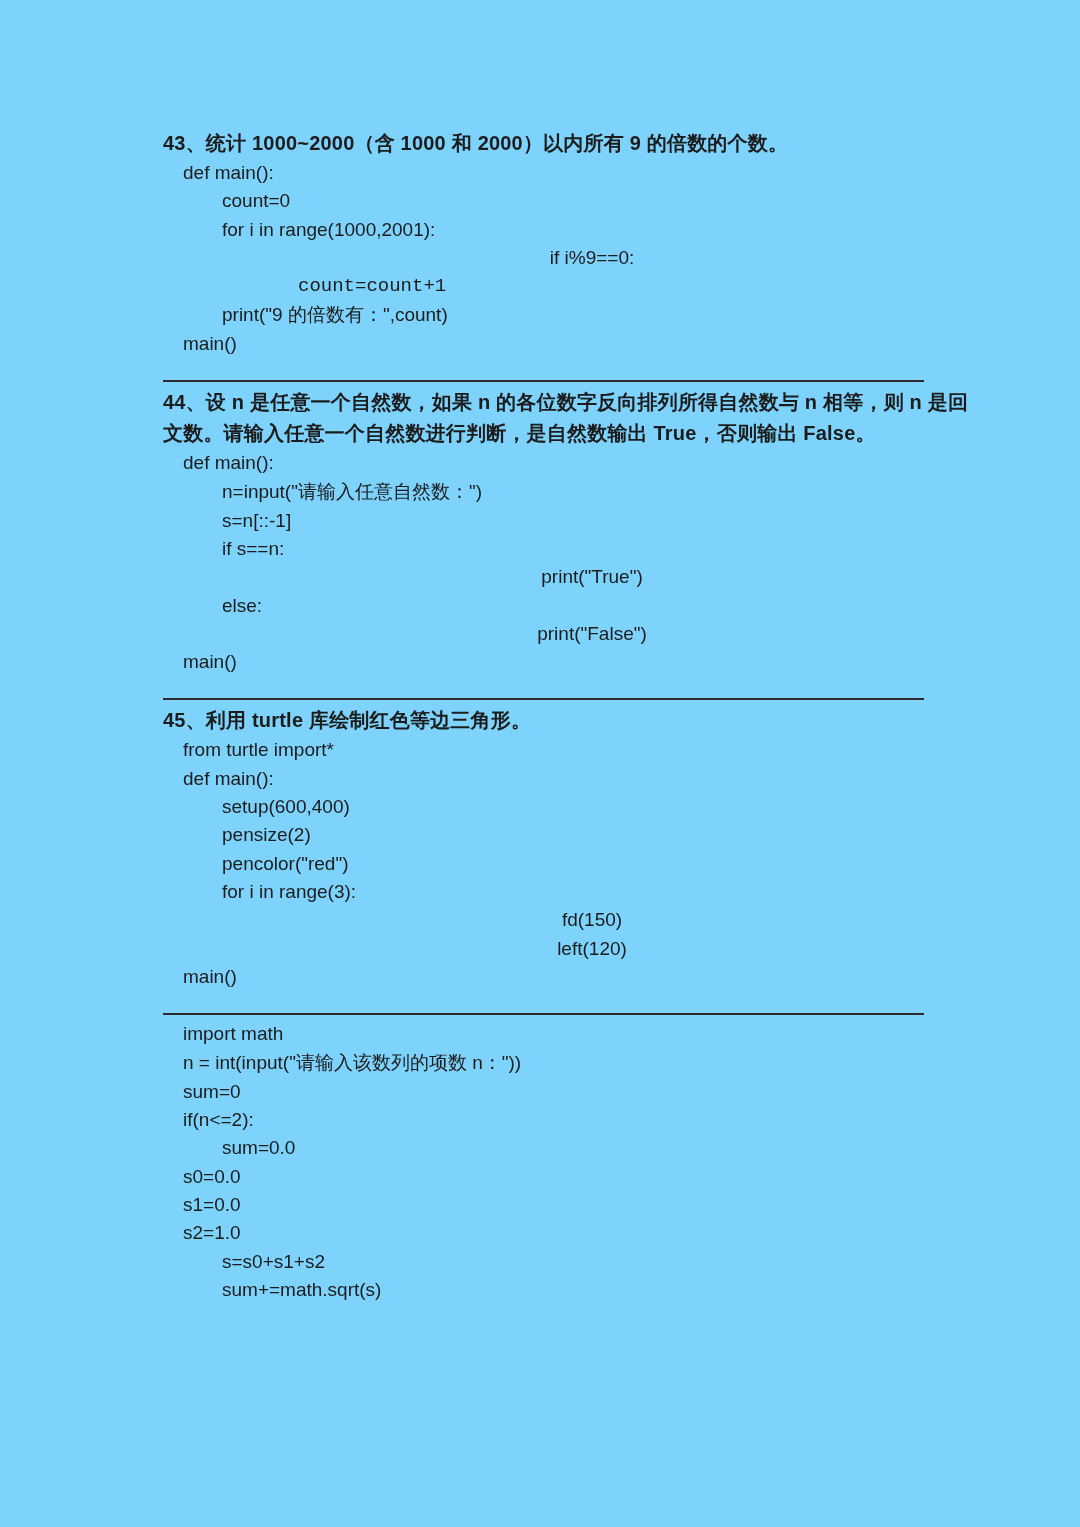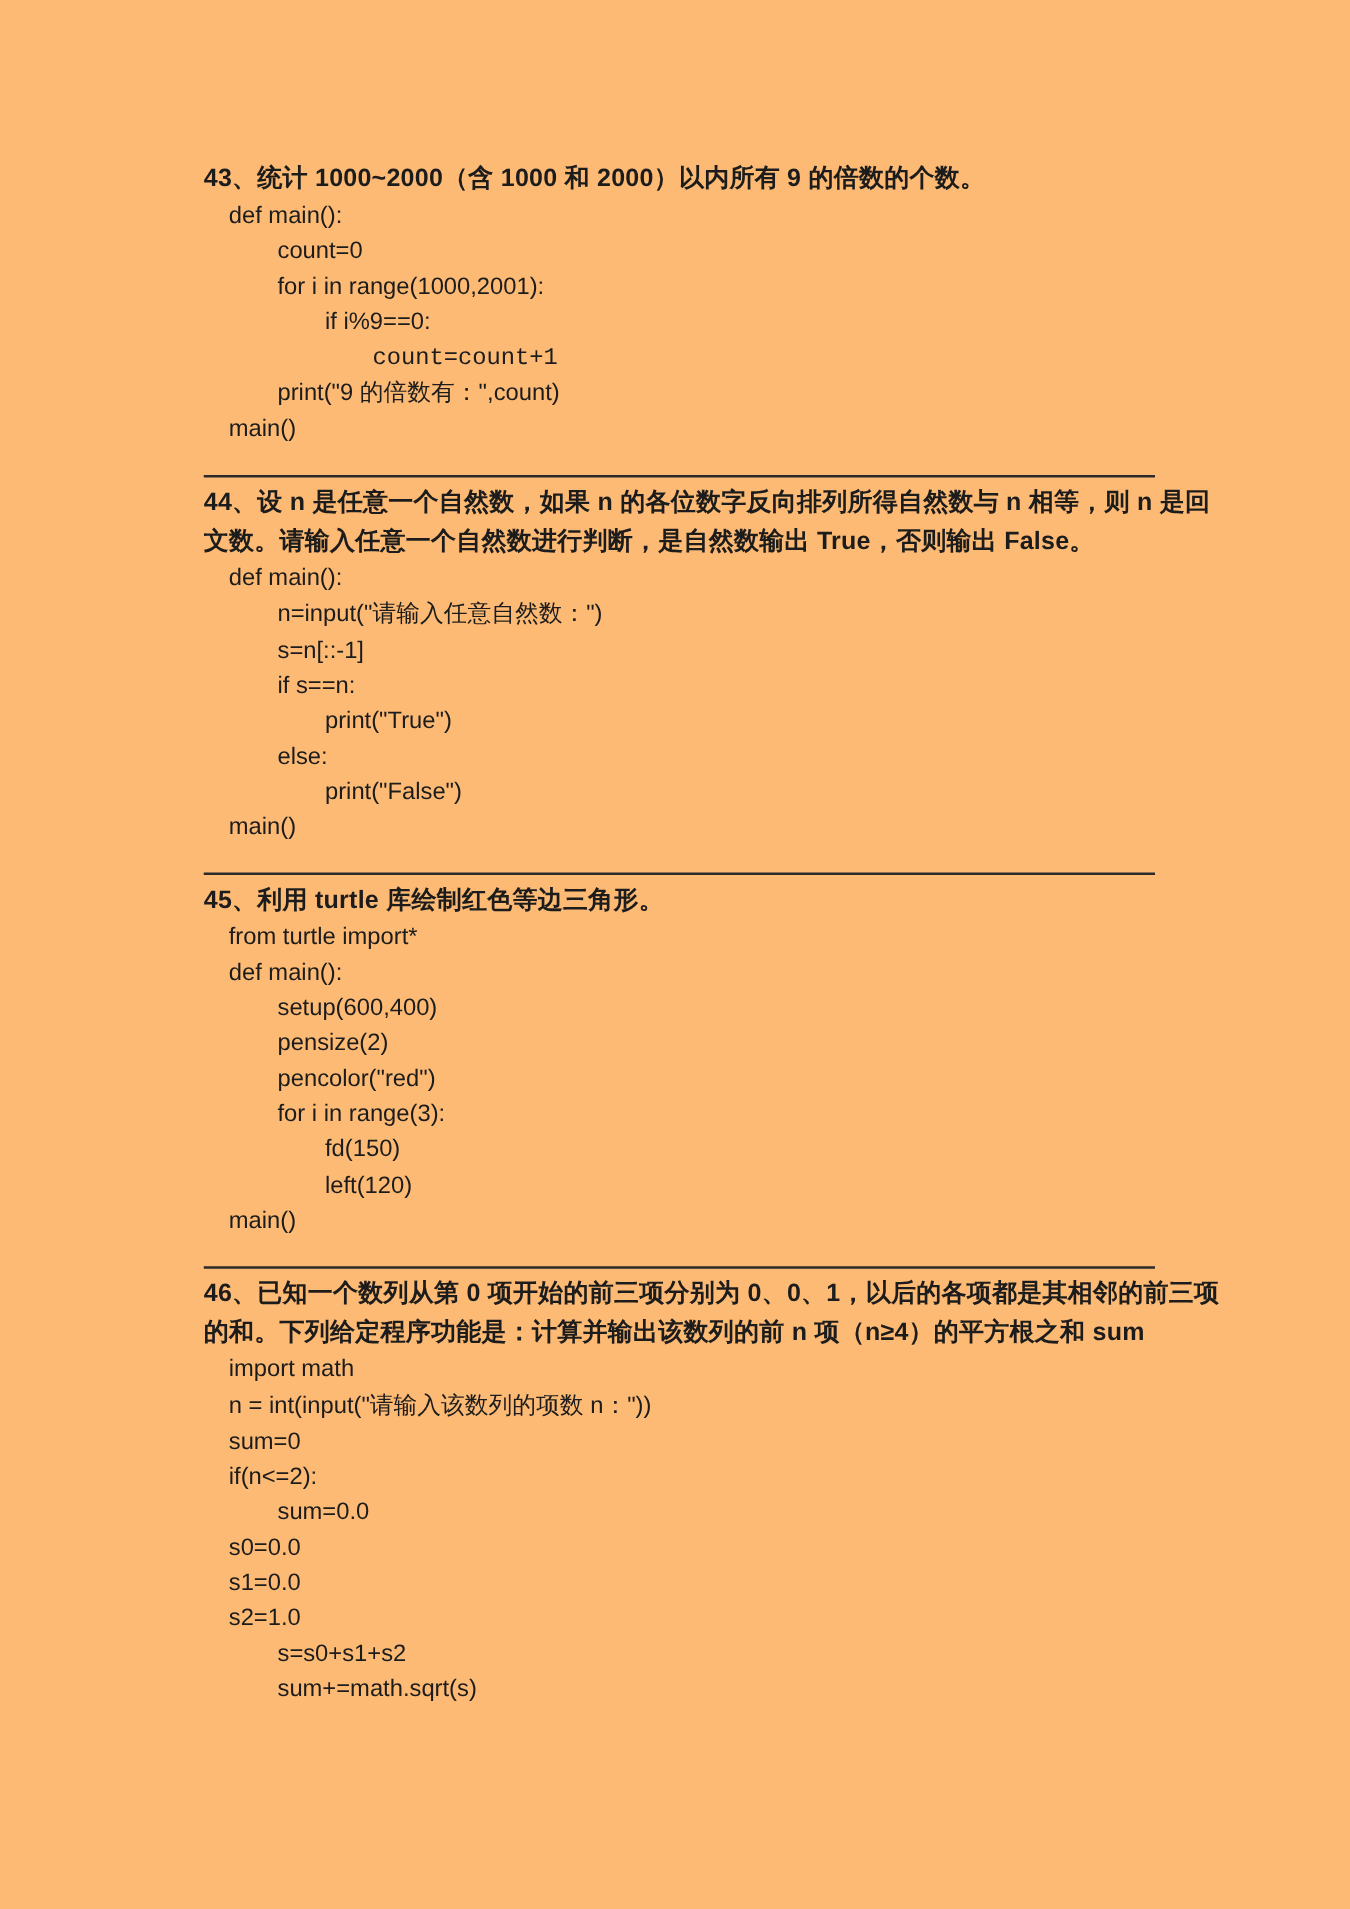--- a/index.html
+++ b/index.html
@@ -10,21 +10,21 @@
   body {
     width: 1080px;
     height: 1527px;
     overflow: hidden;
   }
   .page {
     box-sizing: border-box;
     width: 1080px;
     height: 1527px;
     padding: 128px 156px 0 163px;
-    background: #fdba74;
+    background: #7dd3fc;
     color: #1c1c1c;
     font-family: "Liberation Sans", "DejaVu Sans", sans-serif;
   }
   .section { margin: 0; }
   .section.ruled {
     border-top: 2px solid #2b2b2b;
     margin-top: 22px;
     padding-top: 5px;
   }
   .q-title {
@@ -36,21 +36,21 @@
   .title-line { white-space: nowrap; }
   .code-block { margin: 0; }
   .code-line {
     font-size: 19px;
     line-height: 28.3px;
     white-space: pre;
     margin-left: 20px;
   }
   .indent-0 { padding-left: 0; }
   .indent-1 { padding-left: 39px; }
-  .indent-2 { padding-left: 77px; }
+  .indent-2 { padding-left: 77px; text-align: center; }
   .indent-3 { padding-left: 115px; font-family: Liberation Mono, monospace; }
   
   .cjk {
     font-family: "DejaVu Serif", "Liberation Serif", serif;
     font-weight: normal;
     text-align: right;
   }
 </style>
 </head>
 <body>
@@ -99,24 +99,20 @@
         <div class="code-line indent-1">pensize(2)</div>
         <div class="code-line indent-1">pencolor("red")</div>
         <div class="code-line indent-1">for i in range(3):</div>
         <div class="code-line indent-2">fd(150)</div>
         <div class="code-line indent-2">left(120)</div>
         <div class="code-line indent-0">main()</div>
       </div>
   </div>
 
   <div class="section ruled">
-    <div class="q-title">
-        <div class="title-line">46、已知一个数列从第 0 项开始的前三项分别为 0、0、1，以后的各项都是其相邻的前三项</div>
-        <div class="title-line">的和。下列给定程序功能是：计算并输出该数列的前 n 项（n≥4）的平方根之和 sum</div>
-      </div>
     <div class="code-block">
         <div class="code-line indent-0">import math</div>
         <div class="code-line indent-0">n = int(input("<span class="cjk">请输入该数列的项数</span> n<span class="cjk">：</span>"))</div>
         <div class="code-line indent-0">sum=0</div>
         <div class="code-line indent-0">if(n&lt;=2):</div>
         <div class="code-line indent-1">sum=0.0</div>
         <div class="code-line indent-0">s0=0.0</div>
         <div class="code-line indent-0">s1=0.0</div>
         <div class="code-line indent-0">s2=1.0</div>
         <div class="code-line indent-1">s=s0+s1+s2</div>

